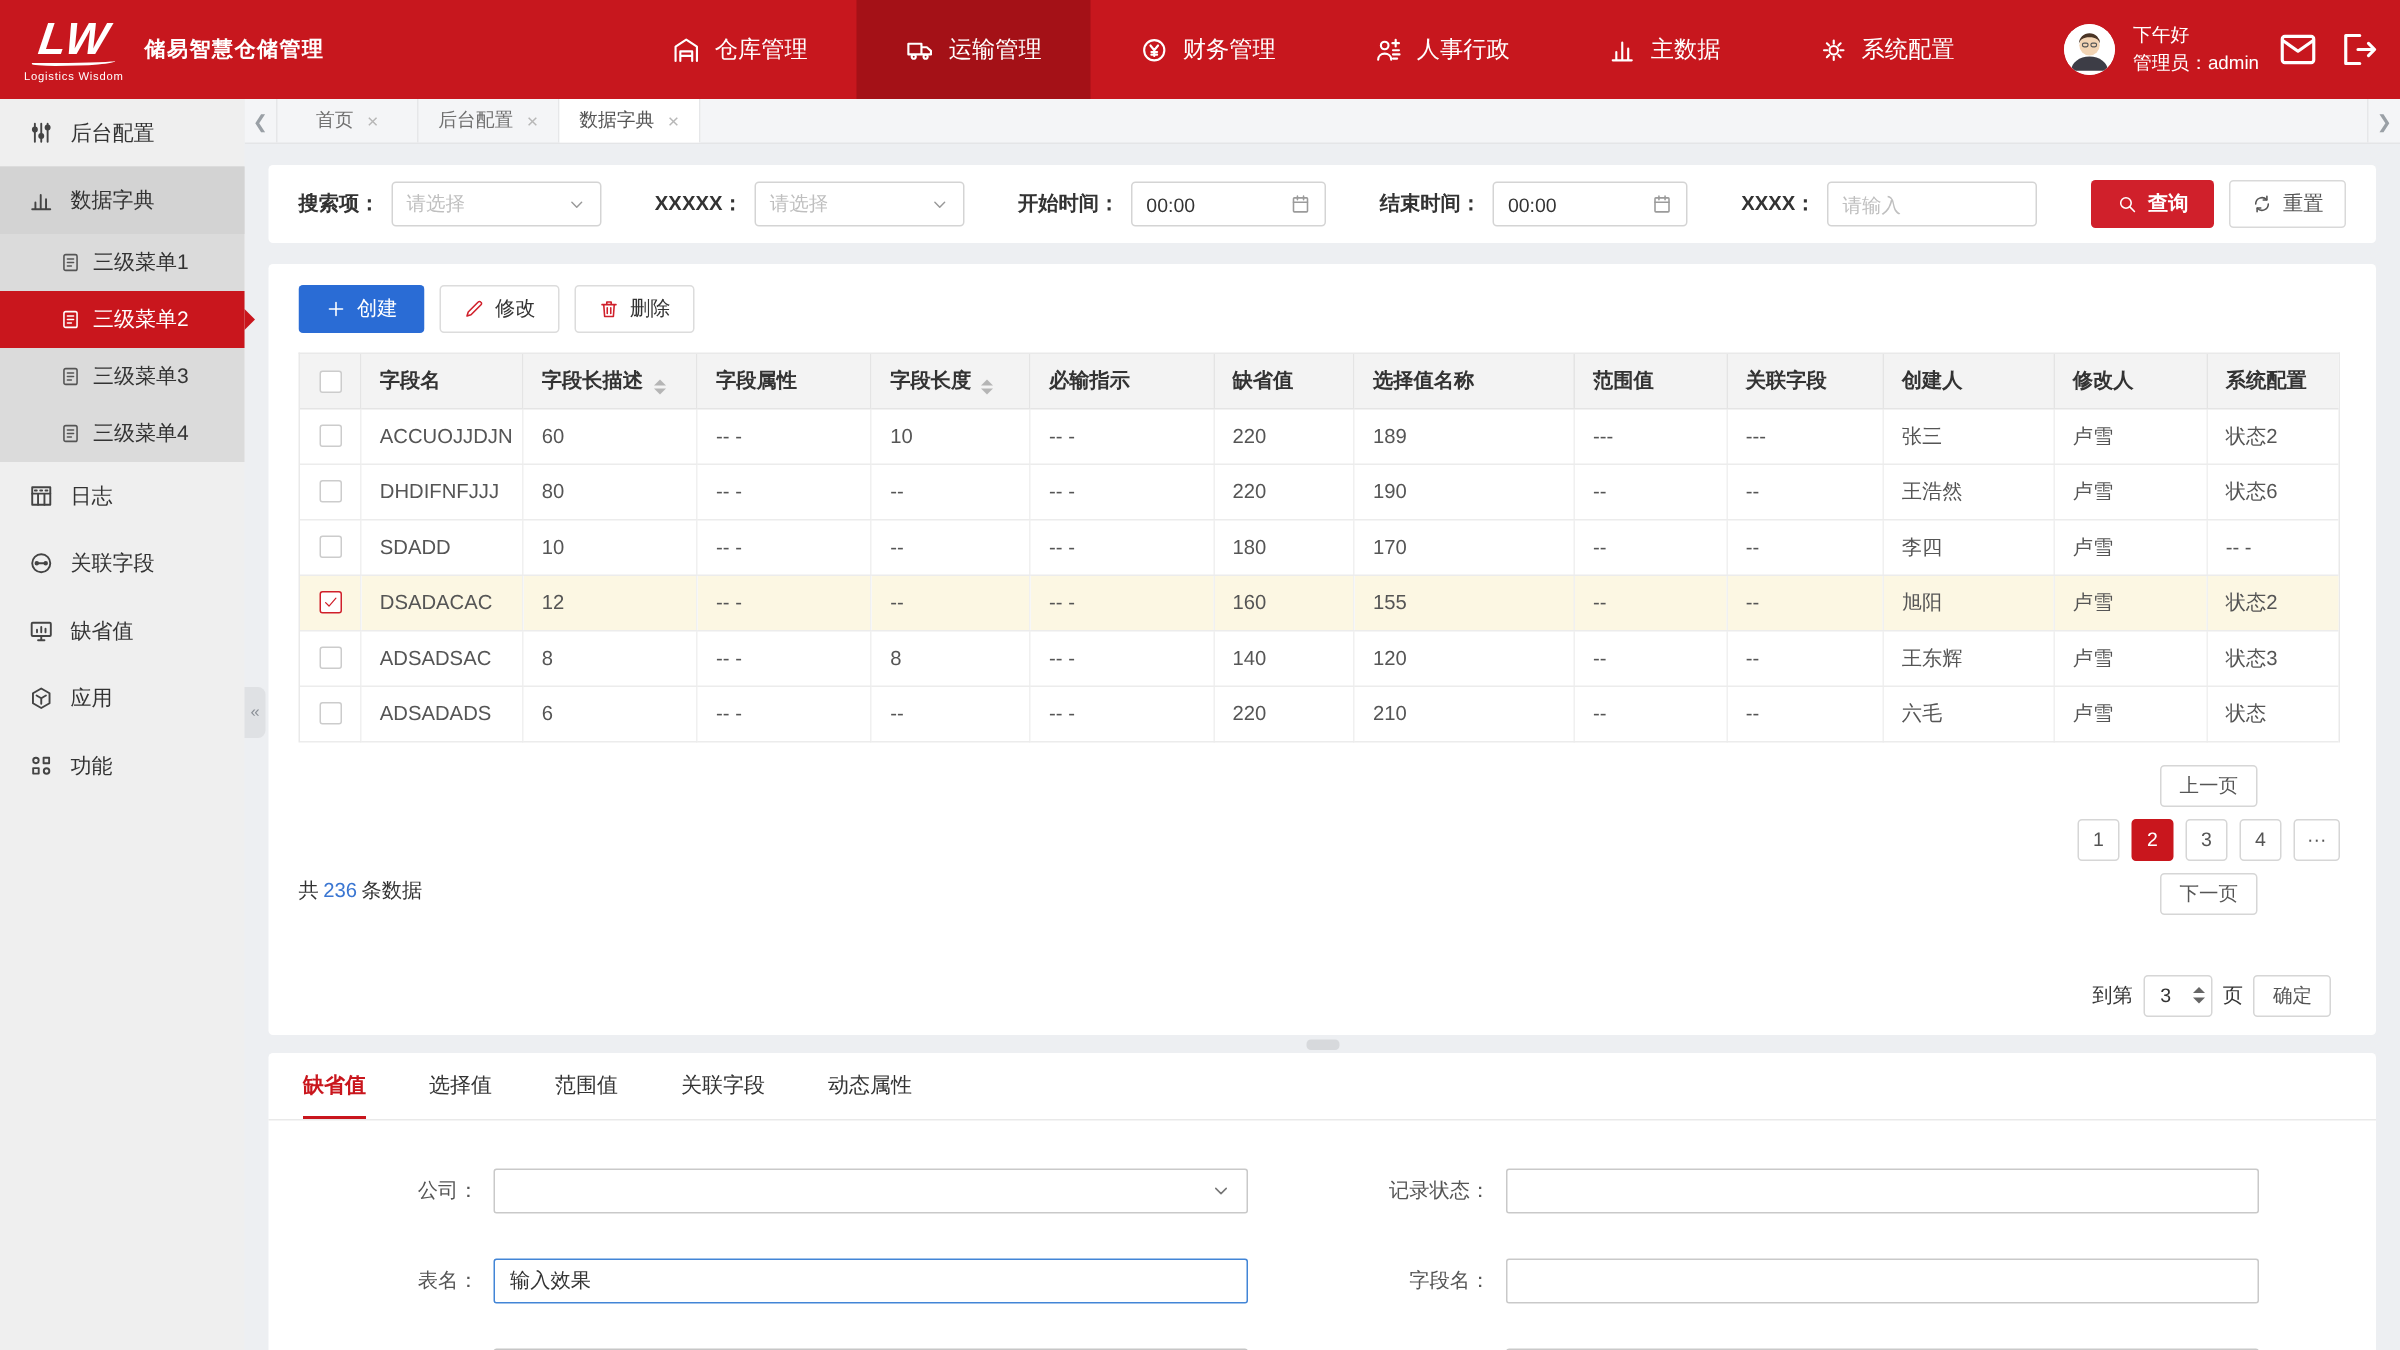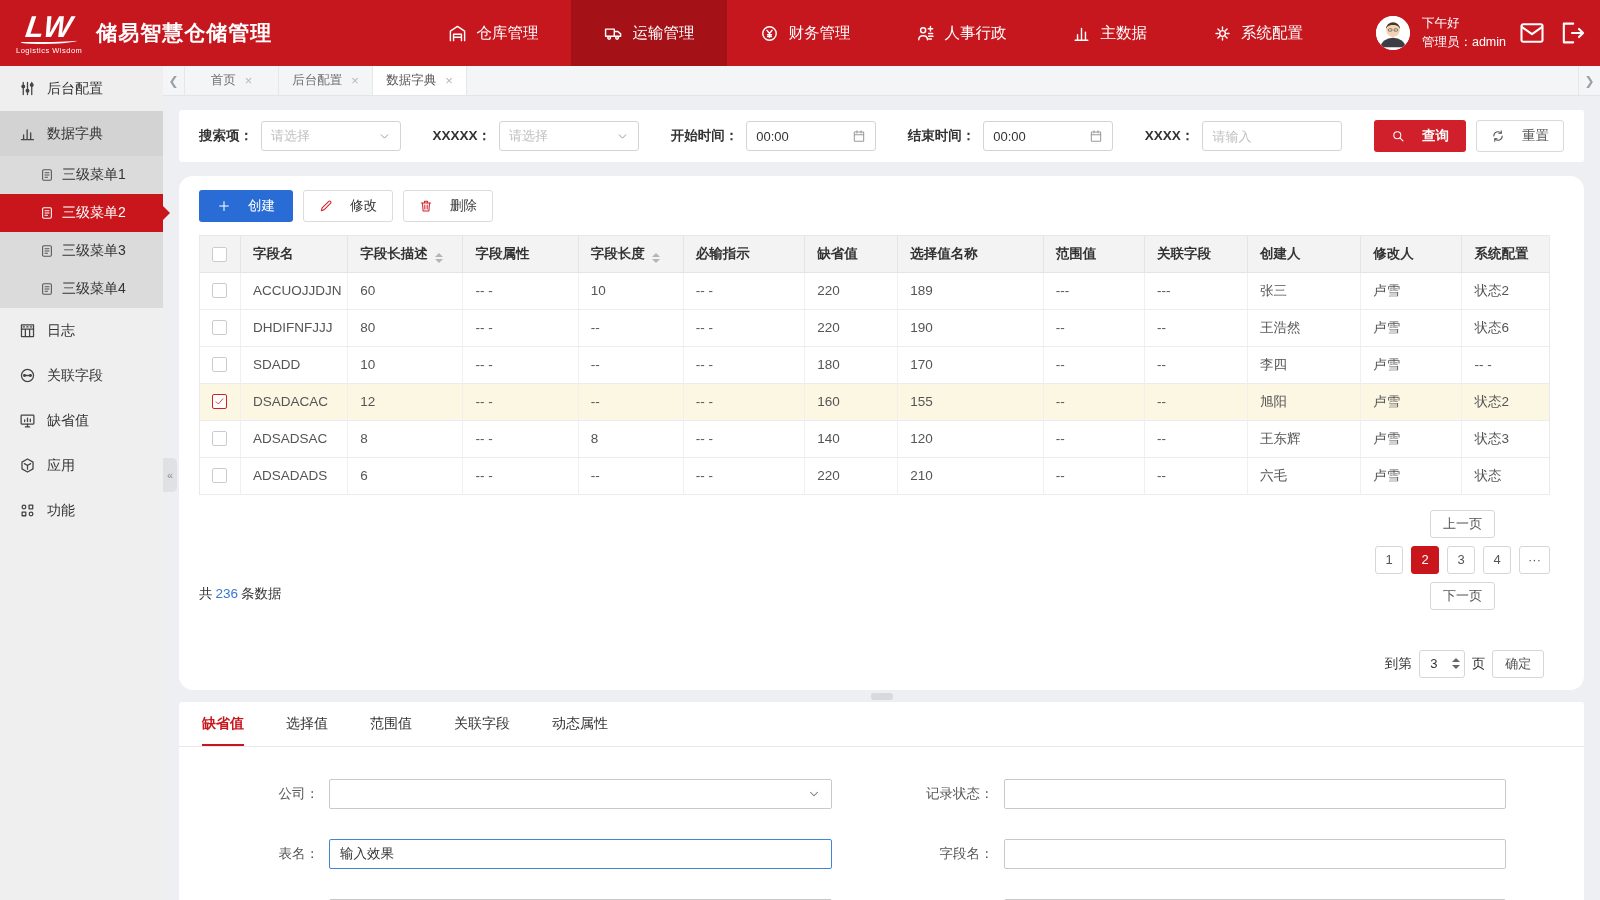--- a/index.html
+++ b/index.html
@@ -7,21 +7,21 @@
   .app { width:1600px; height:900px; overflow:hidden; display:flex; flex-direction:column; background:#edeff2; }
   .i { display:inline-flex; width:1em; height:1em; }
   .i svg { width:100%; height:100%; }
 
   
   .topbar { height:66px; background:#c7171e; color:#fff; display:flex; align-items:center; padding:0 14px 0 16px; flex:0 0 auto; }
   .logo { display:flex; flex-direction:column; align-items:center; line-height:1; margin-right:14px; }
   .lw { font-style:italic; font-weight:800; font-size:30px; letter-spacing:1px; transform:skewX(-8deg); display:inline-block; }
   .logo-swoosh { width:56px; height:5px; border-bottom:2px solid #fff; border-radius:0 0 100% 40%; margin-top:-3px; }
   .logo-sub { font-size:7.5px; margin-top:3px; letter-spacing:.5px; }
-  .app-title { font-size:21px; font-weight:700; letter-spacing:1px; }
+  .app-title { font-size:14px; font-weight:700; letter-spacing:1px; }
   .topnav { display:flex; margin-left:auto; height:100%; }
   .nav-item { display:flex; align-items:center; gap:9px; padding:0 33px; font-size:15.5px; cursor:pointer; }
   .nav-item .i { font-size:19px; }
   .nav-item.active { background:#a41117; }
   .user-area { display:flex; align-items:center; gap:12px; margin-left:40px; }
   .avatar { width:34px; height:34px; border-radius:50%; overflow:hidden; background:#fff; flex:0 0 auto; }
   .greet { font-size:12.5px; line-height:1.55; white-space:nowrap; }
   .hdr-btn { font-size:19px; display:flex; align-items:center; justify-content:center; width:28px; height:26px; cursor:pointer; }
 
   
@@ -57,29 +57,29 @@
   .f-label { font-size:13.5px; color:#333; font-weight:600; white-space:nowrap; }
   .select { height:30px; border:1px solid #d4d4d4; border-radius:3px; background:#fff; display:flex; align-items:center; padding:0 9px; cursor:pointer; }
   .select .ph { font-size:13px; color:#bfbfbf; }
   .select .chev { margin-left:auto; color:#999; font-size:13px; }
   .f-select { width:140px; }
   .input-wrap { height:30px; border:1px solid #d4d4d4; border-radius:3px; background:#fff; display:flex; align-items:center; padding:0 9px; }
   .input-wrap input { border:0; outline:0; font-size:13px; color:#333; width:100%; font-family:inherit; background:transparent; }
   .input-wrap input::placeholder { color:#bfbfbf; }
   .input-wrap .i { color:#9b9b9b; font-size:14px; flex:0 0 auto; }
   .f-time { width:130px; } .f-text { width:140px; }
-  .btn { display:inline-flex; align-items:center; justify-content:center; gap:17px; border-radius:3px; font-size:13.5px; cursor:pointer; border:1px solid transparent; font-family:Liberation Sans, sans-serif; background:#fff; }
+  .btn { display:inline-flex; align-items:center; justify-content:center; gap:7px; border-radius:3px; font-size:13.5px; cursor:pointer; border:1px solid transparent; font-family:Liberation Sans, sans-serif; background:#fff; }
   .btn .i { font-size:14px; }
   .btn-query { background:#d0202b; color:#fff; height:32px; padding:0 16px; font-weight:600; }
   .btn-reset { border-color:#d9d9d9; color:#555; height:32px; padding:0 14px; }
   .btn-reset .i { color:#555; }
   .f-actions { display:flex; gap:10px; }
 
   
-  .table-card { padding:14px 34px 12px 20px; flex:0 0 auto;border-radius:14px; }
+  .table-card { padding:14px 24px 12px 20px; flex:0 0 auto; }
   .toolbar { display:flex; gap:10px; }
   .btn-create { background:#2a6cd5; color:#fff; height:32px; padding:0 17px; }
   .btn-plain { border-color:#dcdcdc; color:#333; height:32px; padding:0 15px; }
   .btn-plain .i { color:#d0202b; }
   .table-wrap { margin-top:13px; border:1px solid #e9e9e9; border-bottom:0; }
   table { width:100%; border-collapse:collapse; table-layout:fixed; font-size:13.5px; }
   th { background:#f3f3f3; height:36px; text-align:left; padding:0 0 0 12px; font-weight:700; color:#333; border-right:1px solid #e4e4e4; border-bottom:1px solid #e4e4e4; white-space:nowrap; overflow:hidden; }
   th:last-child { border-right:0; }
   td { height:37px; padding:0 0 0 12px; color:#555; border-right:1px solid #f0f0f0; border-bottom:1px solid #ececec; white-space:nowrap; overflow:hidden; }
   td:last-child { border-right:0; }

